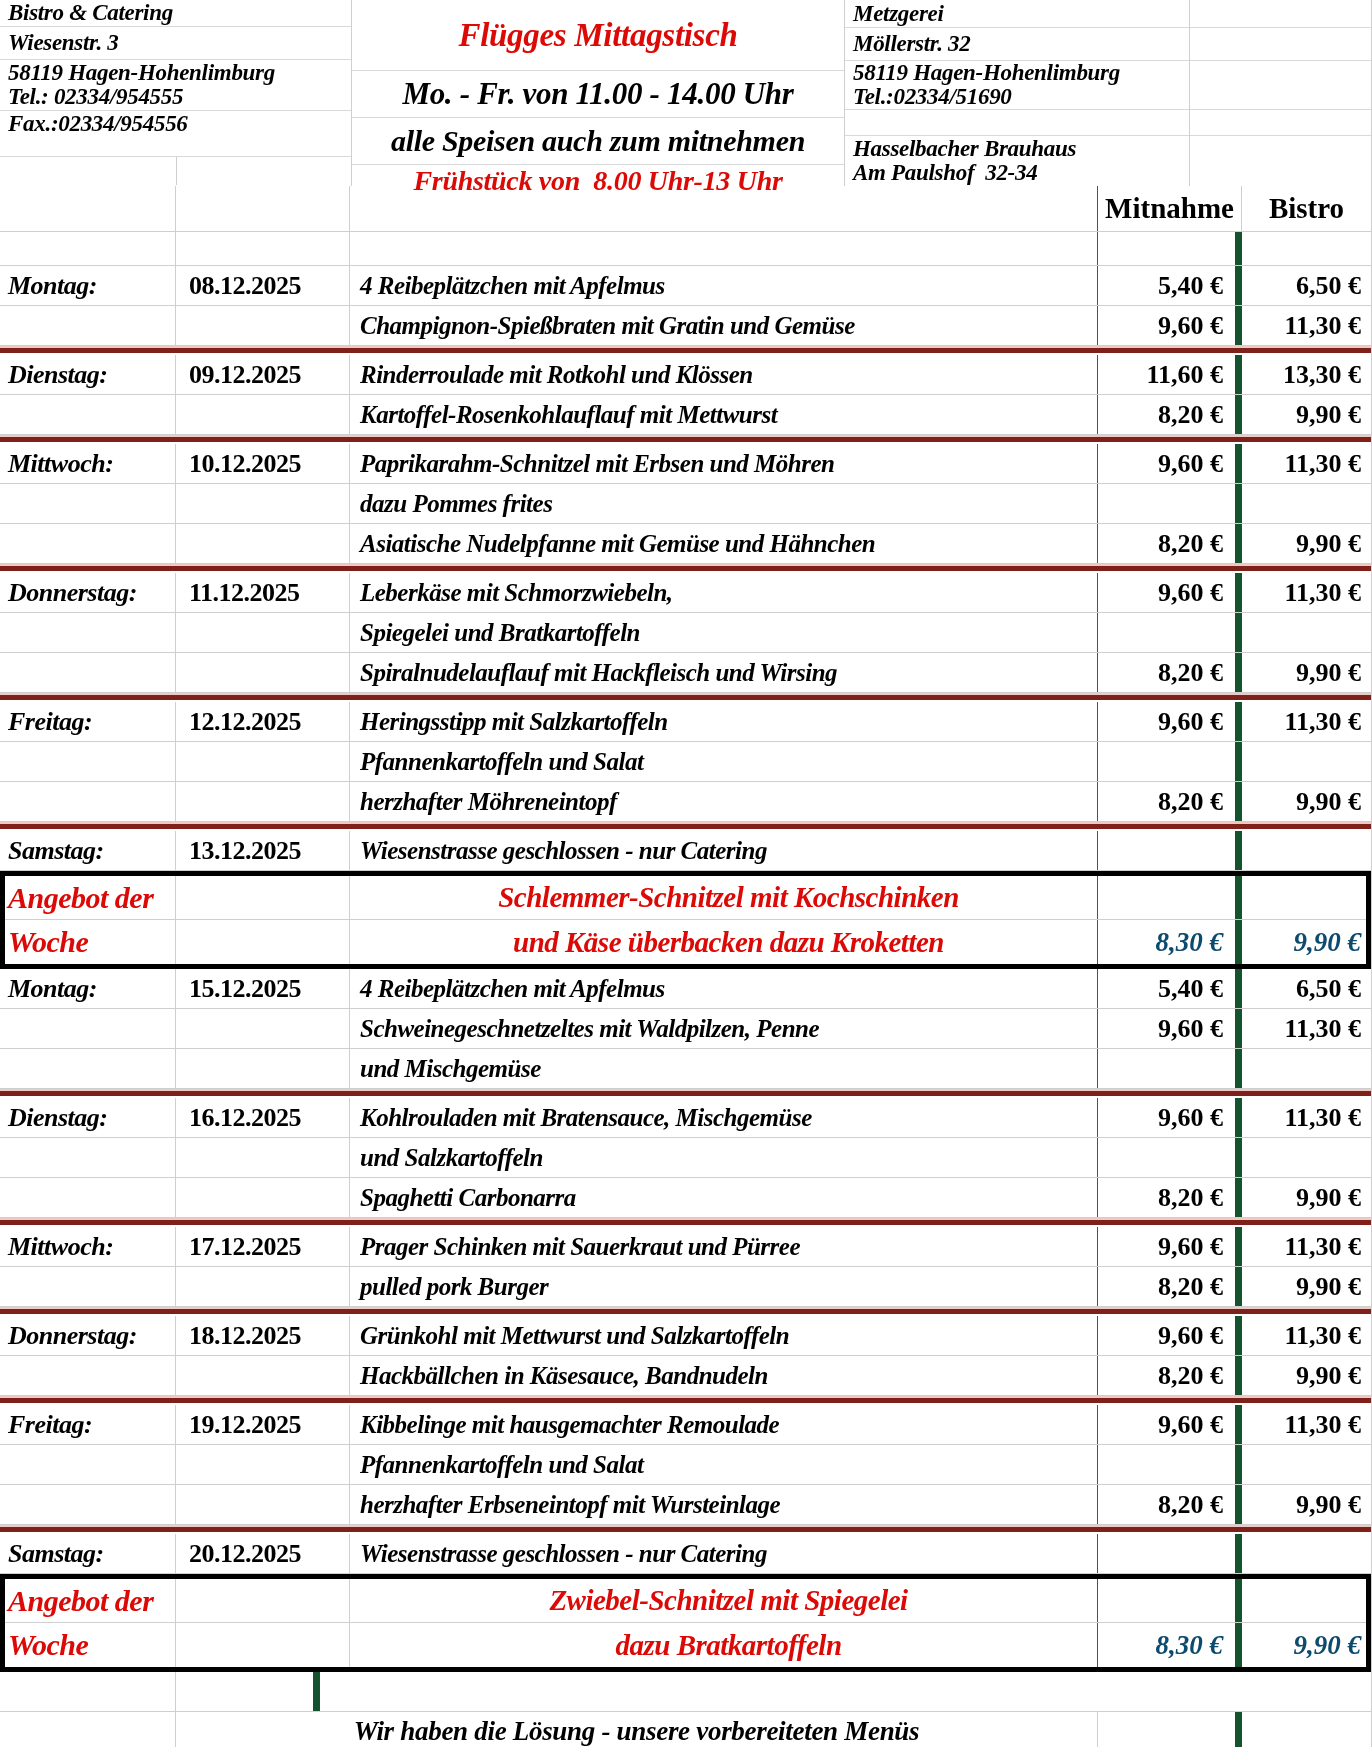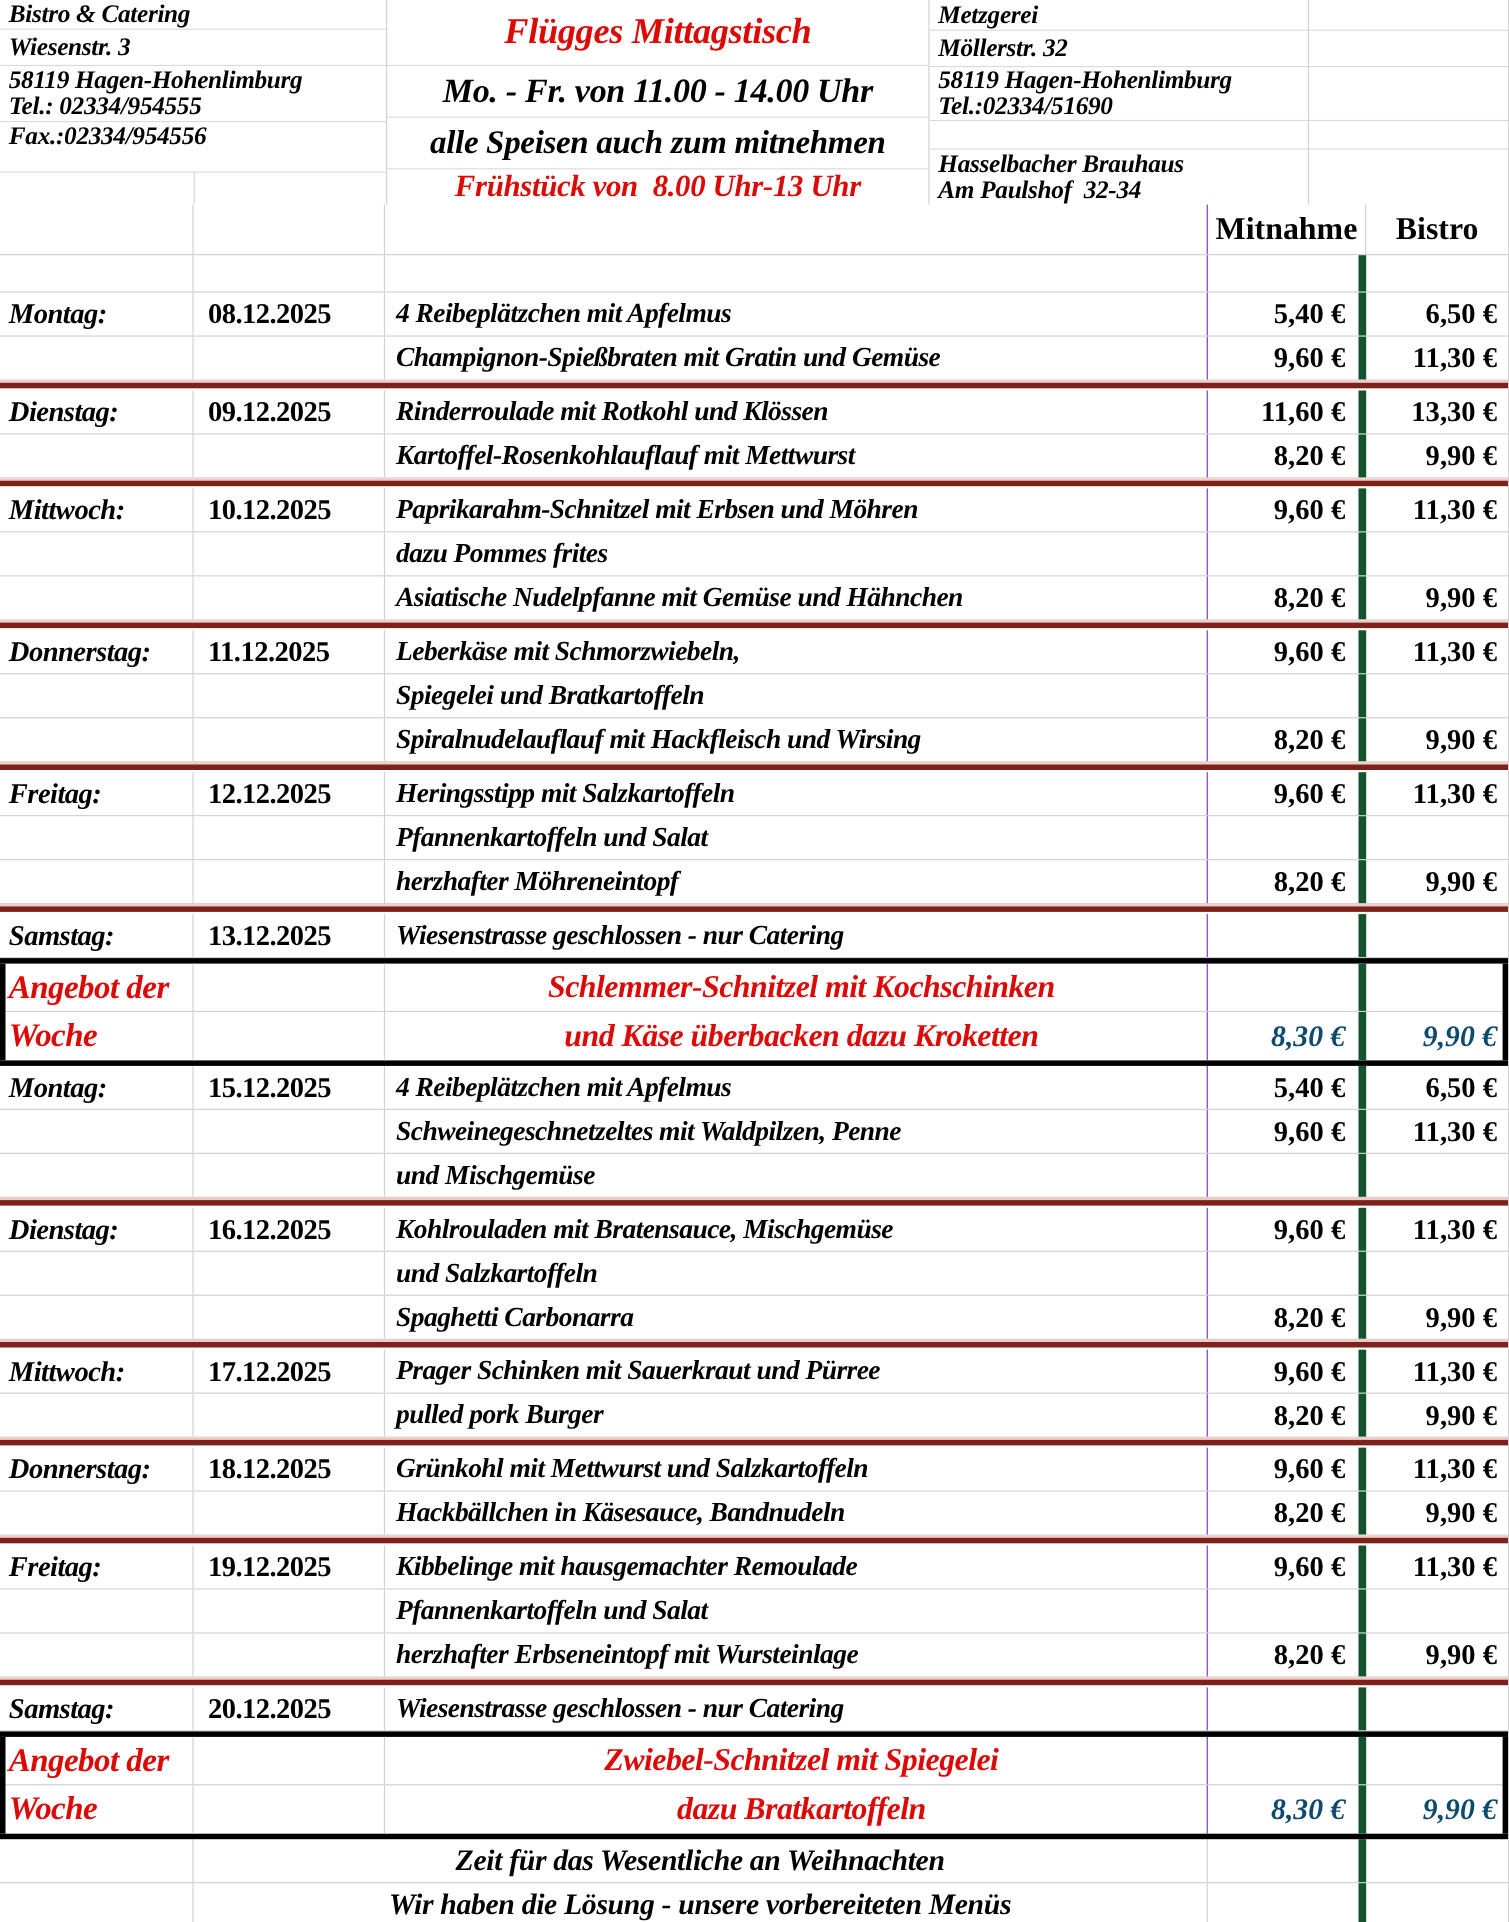--- a/index.html
+++ b/index.html
@@ -68,21 +68,21 @@
       <div class="hrow" style="height:33px;">Wiesenstr. 3</div>
       <div class="hrow two-line" style="height:51px;">
         <span>58119 Hagen-Hohenlimburg</span>
         <span>Tel.: 02334/954555</span>
       </div>
       <div class="hrow" style="height:46px;align-items:flex-start;">Fax.:02334/954556</div>
       <div class="hrow empty nb" style="height:28px;"><div class="inner-div"></div></div>
     </div>
 
     <div class="hblock hb-center">
-      <div class="hrow ctr red h-title" style="height:60px;">Flügges Mittagstisch</div>
+      <div class="hrow ctr red h-title" style="height:71px;">Flügges Mittagstisch</div>
       <div class="hrow ctr h-hours" style="height:47px;">Mo. - Fr. von 11.00 - 14.00 Uhr</div>
       <div class="hrow ctr h-note" style="height:47px;">alle Speisen auch zum mitnehmen</div>
       <div class="hrow ctr red h-breakfast nb" style="height:31px;">Frühstück von  8.00 Uhr-13 Uhr</div>
     </div>
 
     <div class="hblock hb-right">
       <div class="hrow" style="height:28px;">Metzgerei</div>
       <div class="hrow" style="height:33px;">Möllerstr. 32</div>
       <div class="hrow two-line" style="height:49px;">
         <span>58119 Hagen-Hohenlimburg</span>
@@ -395,21 +395,20 @@
       <div class="cell c-date"></div>
       <div class="cell c-dish o-center o-dish-bottom">dazu Bratkartoffeln</div>
       <div class="cell c-mit o-mit">8,30 €</div>
       <div class="cell c-bis o-bis">9,90 €</div>
     </div>
   </div>
 </div>
 
   <div class="row">
     <div class="cell c-day"></div>
-    <div class="cell f-center">Zeit für das Wesentliche an Weihnachten</div>
     <div class="cell c-mit"></div>
     <div class="cell c-bis"></div>
   </div>
   <div class="row">
     <div class="cell c-day"></div>
     <div class="cell f-center">Wir haben die Lösung - unsere vorbereiteten Menüs</div>
     <div class="cell c-mit"></div>
     <div class="cell c-bis"></div>
   </div>
 

